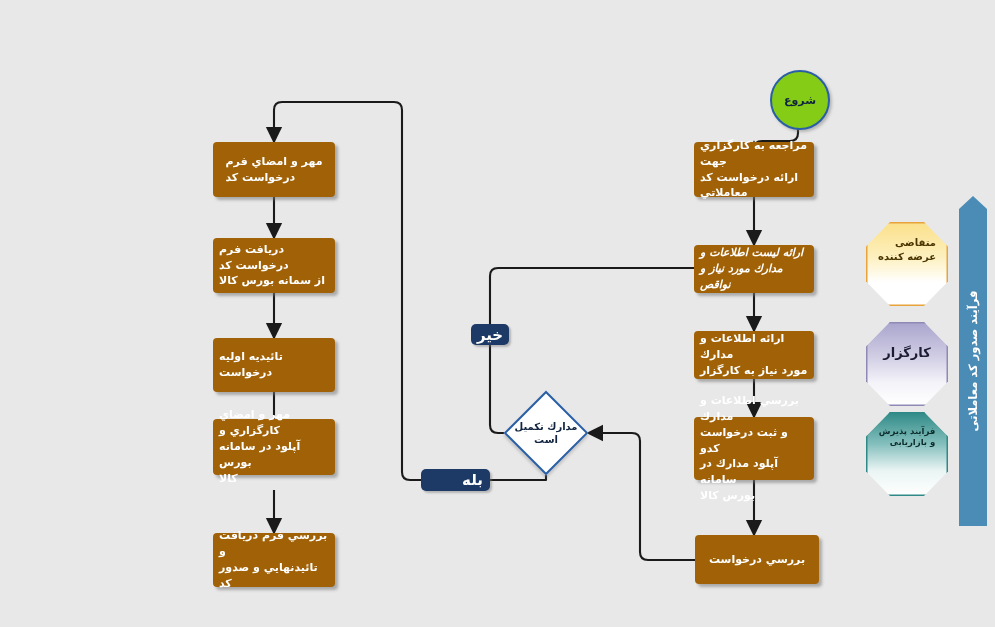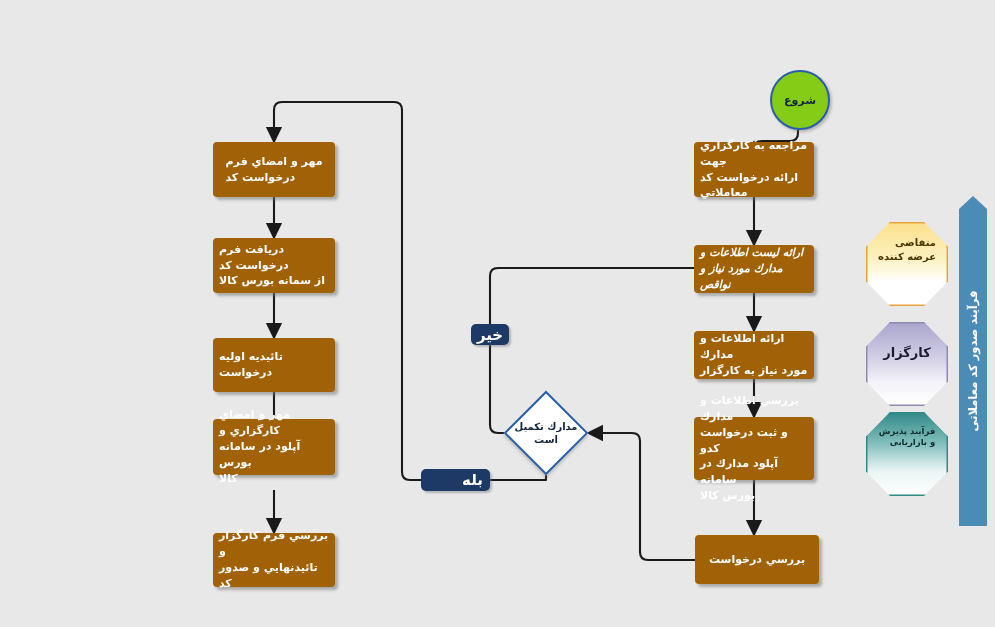--- a/index.html
+++ b/index.html
@@ -171,21 +171,21 @@
 
   <div class="node" style="left:213px;top:238px;width:122px;height:55px;">دريافت فرم درخواست كد
 از سمانه بورس كالا</div>
 
   <div class="node" style="left:213px;top:338px;width:122px;height:54px;">تائيديه اوليه درخواست</div>
 
   <div class="node" style="left:213px;top:419px;width:122px;height:56px;">مهر و امضاي كارگزاري و
 آپلود در سامانه  بورس
 كالا</div>
 
-  <div class="node" style="left:213px;top:533px;width:122px;height:54px;">بررسي فرم كارگزار و
+  <div class="node" style="left:213px;top:533px;width:122px;height:54px;">بررسي فرم دريافت و
 تائيدنهايي و صدور كد</div>
 
   <div class="decision-wrap" style="left:516px;top:403px;width:60px;height:60px;">
     <div class="decision-shape"></div>
     <div class="decision-text" style="left:-14px;top:-6px;width:88px;height:72px;">مدارك تكميل
 است</div>
   </div>
 
   <div class="branch-label" style="left:471px;top:324px;width:38px;height:21px;">خير</div>
 

